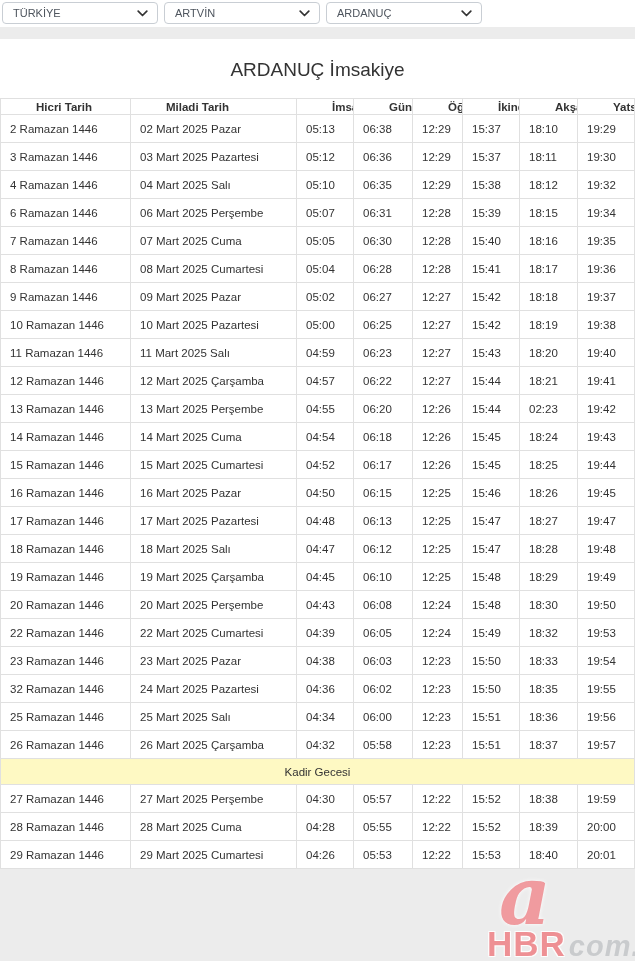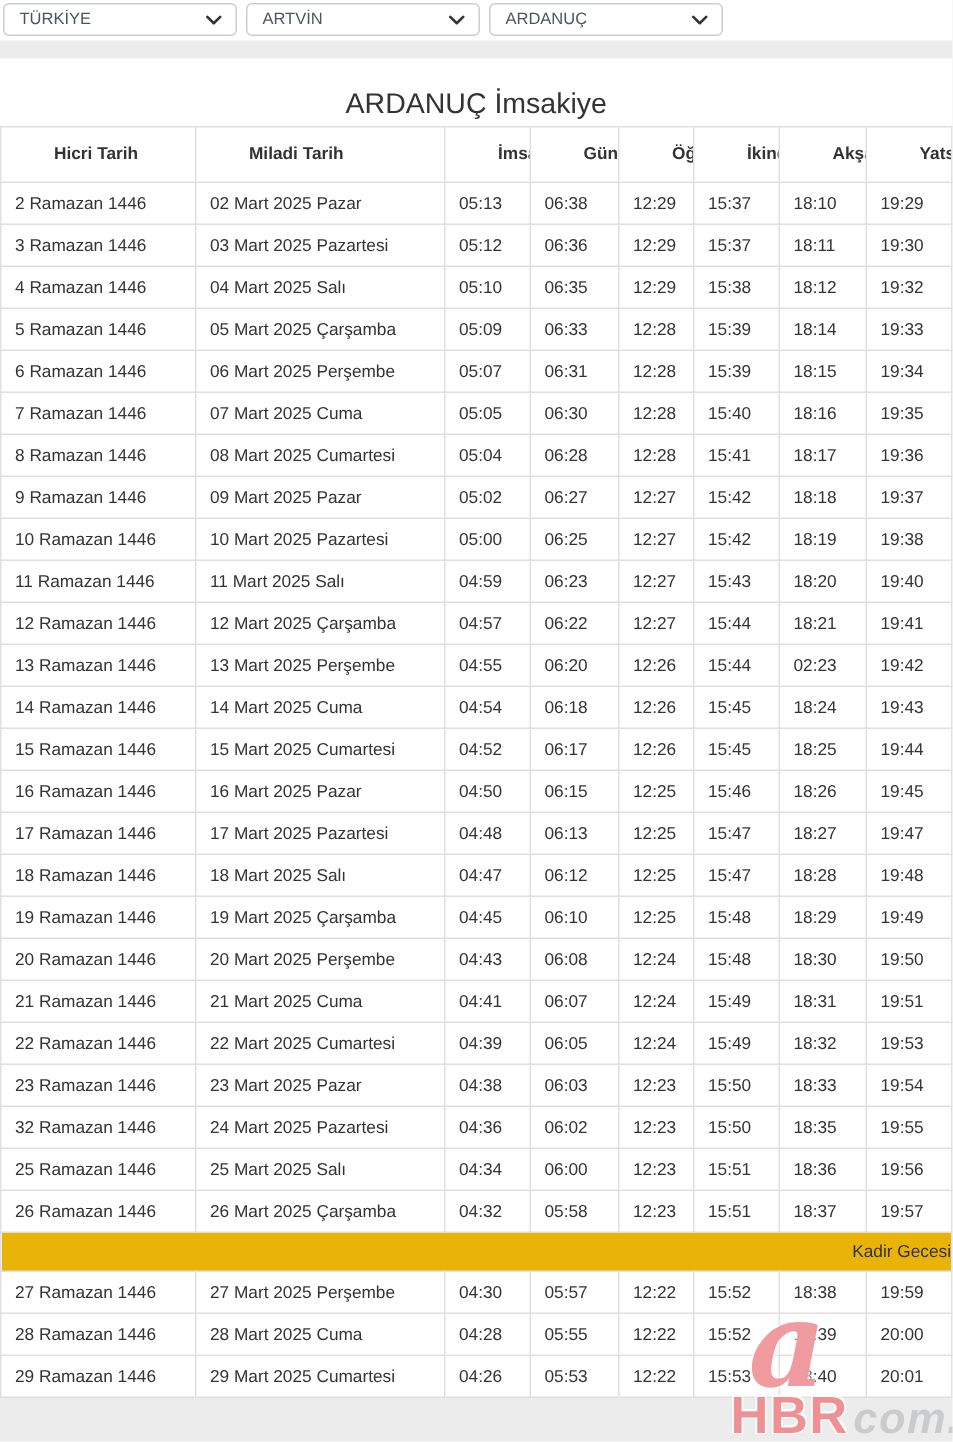--- a/index.html
+++ b/index.html
@@ -38,38 +38,38 @@
   .panel {
     background: #fff;
     margin-top: 12px;
     padding-top: 20px;
   }
   .page-title {
     text-align: center;
     font-size: 19px;
     font-weight: 400;
     color: #333;
-    margin-bottom: 3px;
+    margin-bottom: 17px;
   }
   
   table {
     width: 100%;
     border-collapse: collapse;
     table-layout: fixed;
     font-size: 11.5px;
   }
   th, td {
     border: 1px solid #e0e0e0;
     text-align: left;
     padding-left: 9px;
     color: #333;
     white-space: nowrap;
     overflow: hidden;
   }
-  th { height: 37px; font-weight: bold; padding-left: 35px; }
+  th { height: 16px; font-weight: bold; padding-left: 35px; }
   td { height: 28px; }
   .col-hicri  { width: 130px; }
   .col-miladi { width: 166px; }
   .col-imsak  { width: 57px; }
   .col-gunes  { width: 59px; }
   .col-ogle   { width: 50px; }
   .col-ikindi { width: 57px; }
   .col-aksam  { width: 58px; }
   .col-yatsi  { width: auto; }
   tr.special-row td {
@@ -202,30 +202,20 @@
     <td>4 Ramazan 1446</td>
     <td>04 Mart 2025 Salı</td>
     <td>05:10</td>
     <td>06:35</td>
     <td>12:29</td>
     <td>15:38</td>
     <td>18:12</td>
     <td>19:32</td>
   </tr>
         <tr>
-    <td>5 Ramazan 1446</td>
-    <td>05 Mart 2025 Çarşamba</td>
-    <td>05:09</td>
-    <td>06:33</td>
-    <td>12:28</td>
-    <td>15:39</td>
-    <td>18:14</td>
-    <td>19:33</td>
-  </tr>
-        <tr>
     <td>6 Ramazan 1446</td>
     <td>06 Mart 2025 Perşembe</td>
     <td>05:07</td>
     <td>06:31</td>
     <td>12:28</td>
     <td>15:39</td>
     <td>18:15</td>
     <td>19:34</td>
   </tr>
         <tr>
@@ -362,30 +352,20 @@
     <td>20 Ramazan 1446</td>
     <td>20 Mart 2025 Perşembe</td>
     <td>04:43</td>
     <td>06:08</td>
     <td>12:24</td>
     <td>15:48</td>
     <td>18:30</td>
     <td>19:50</td>
   </tr>
         <tr>
-    <td>21 Ramazan 1446</td>
-    <td>21 Mart 2025 Cuma</td>
-    <td>04:41</td>
-    <td>06:07</td>
-    <td>12:24</td>
-    <td>15:49</td>
-    <td>18:31</td>
-    <td>19:51</td>
-  </tr>
-        <tr>
     <td>22 Ramazan 1446</td>
     <td>22 Mart 2025 Cumartesi</td>
     <td>04:39</td>
     <td>06:05</td>
     <td>12:24</td>
     <td>15:49</td>
     <td>18:32</td>
     <td>19:53</td>
   </tr>
         <tr>
@@ -422,21 +402,21 @@
     <td>26 Ramazan 1446</td>
     <td>26 Mart 2025 Çarşamba</td>
     <td>04:32</td>
     <td>05:58</td>
     <td>12:23</td>
     <td>15:51</td>
     <td>18:37</td>
     <td>19:57</td>
   </tr>
         <tr class="special-row">
-    <td colspan="8" style="background: #eab308; text-align: right;">Kadir Gecesi</td>
+    <td colspan="8" style="background: #fef9c3;">Kadir Gecesi</td>
   </tr>
         <tr>
     <td>27 Ramazan 1446</td>
     <td>27 Mart 2025 Perşembe</td>
     <td>04:30</td>
     <td>05:57</td>
     <td>12:22</td>
     <td>15:52</td>
     <td>18:38</td>
     <td>19:59</td>

